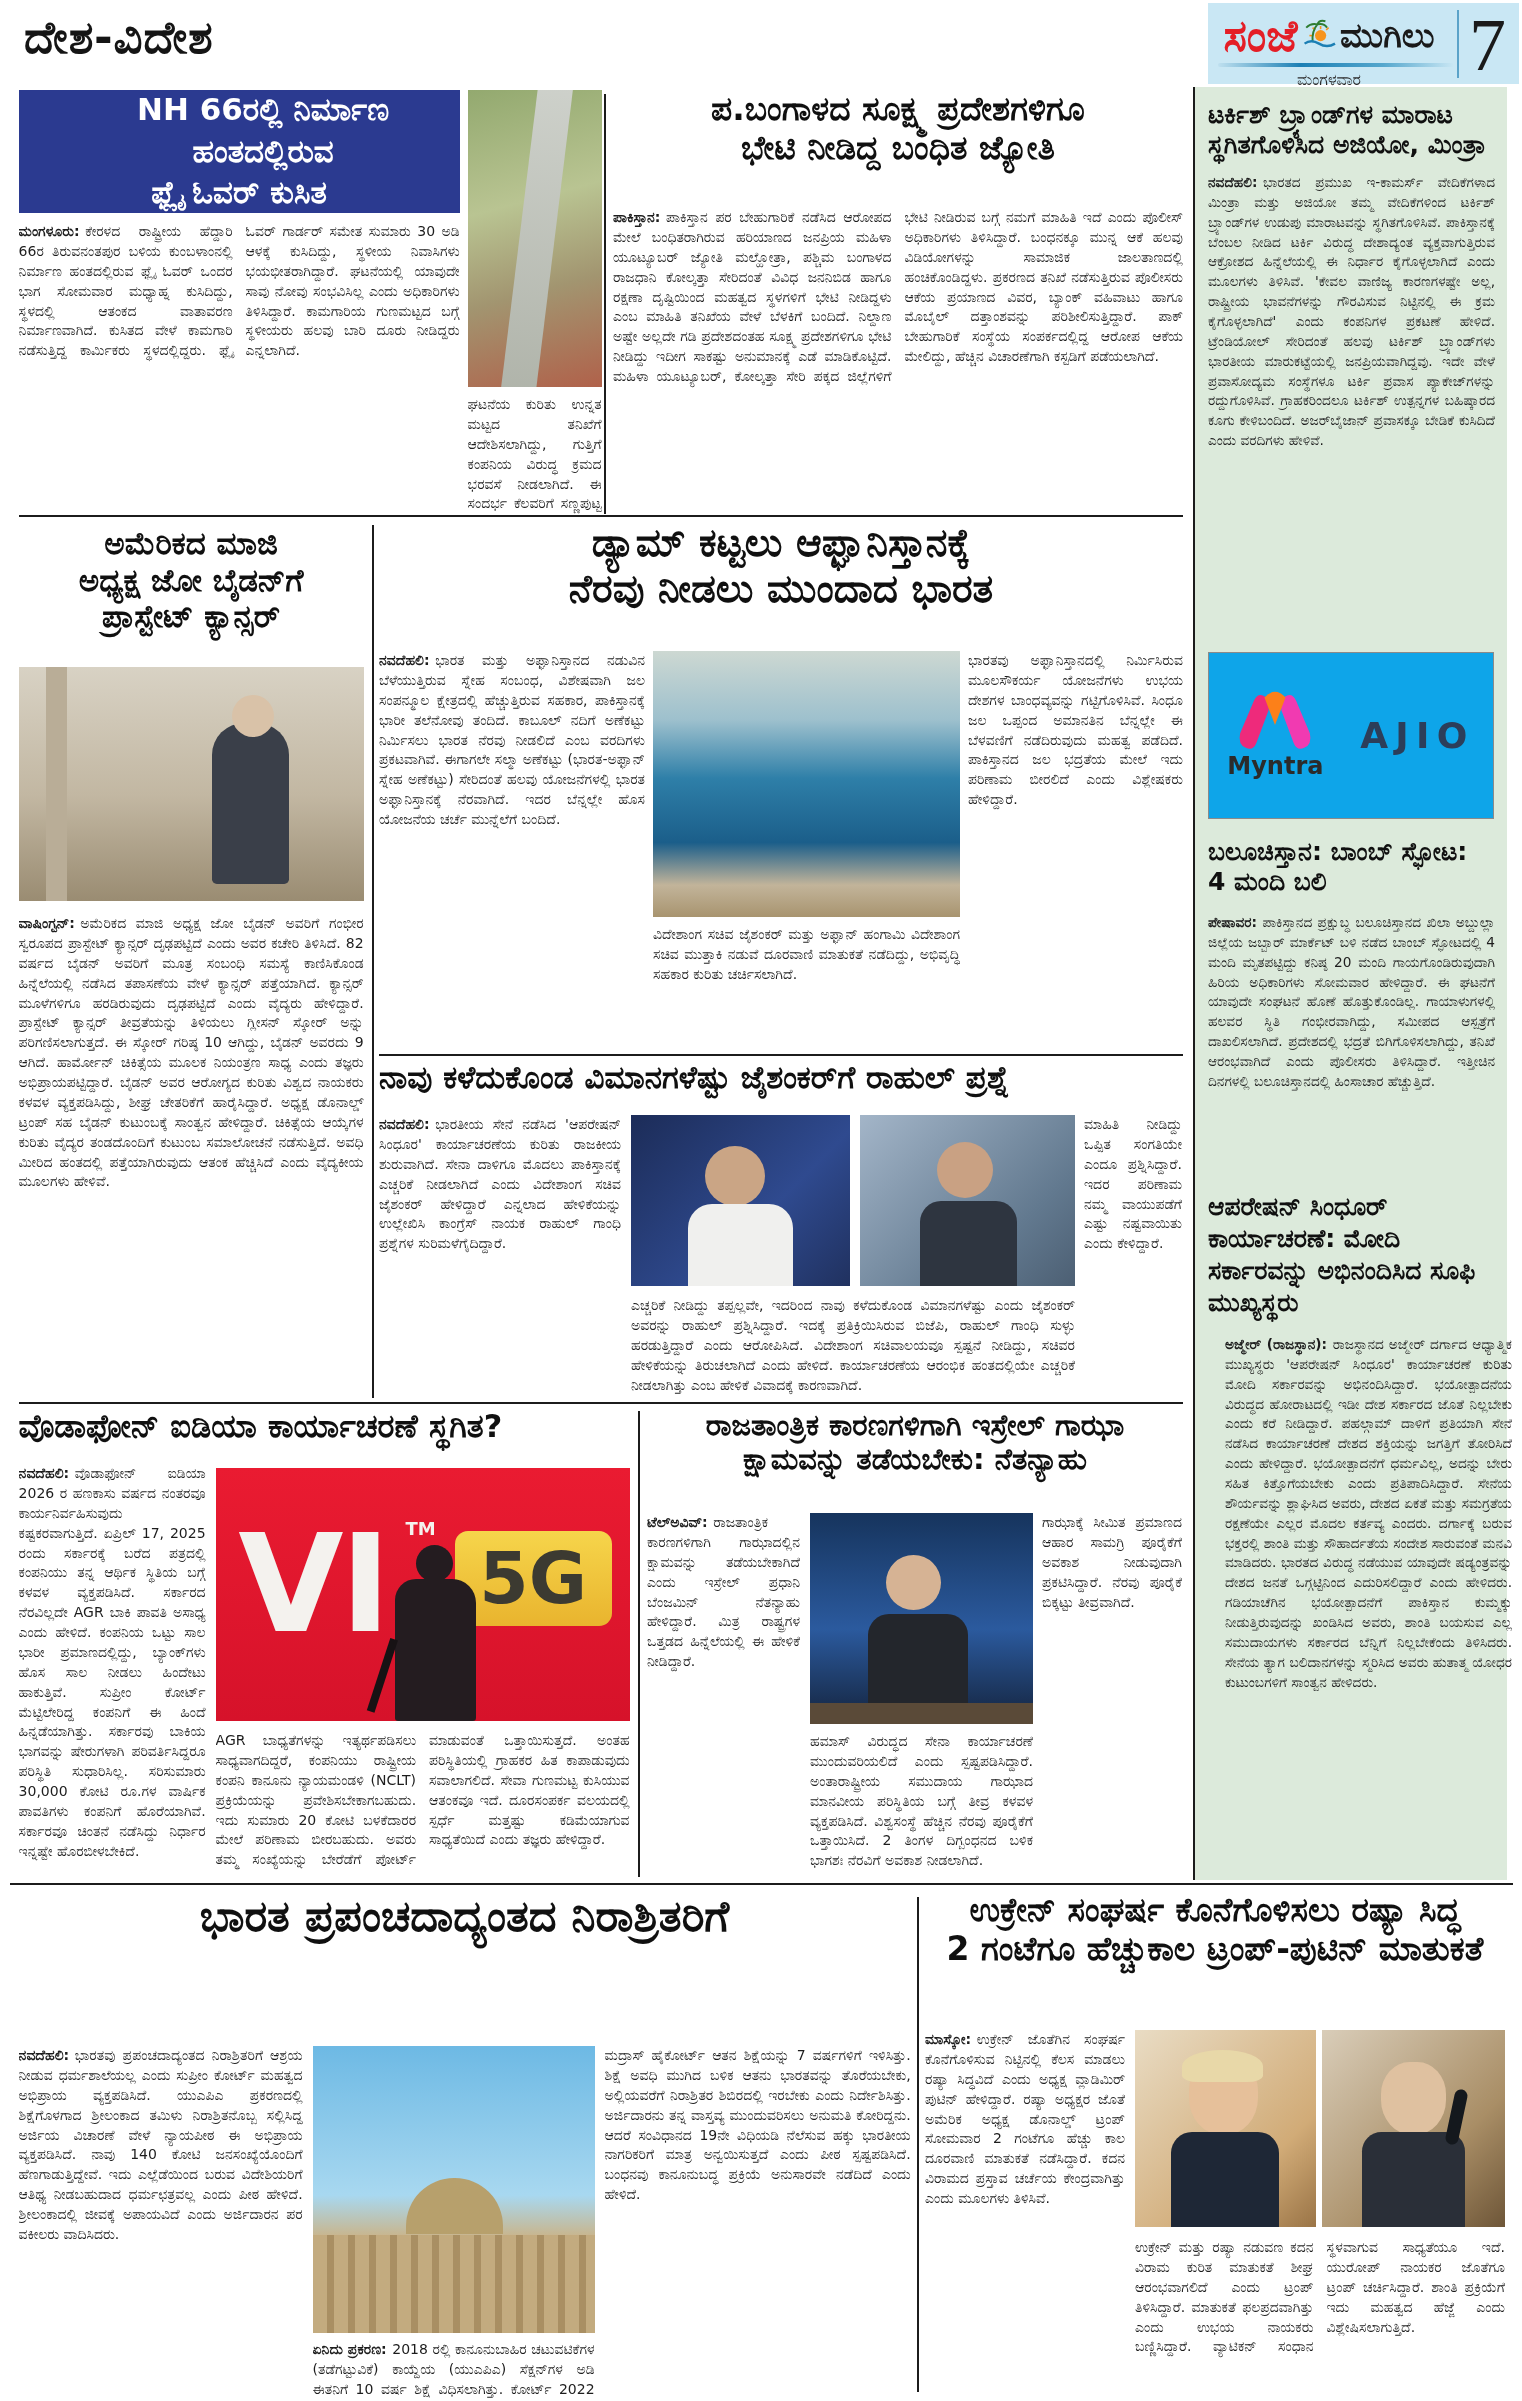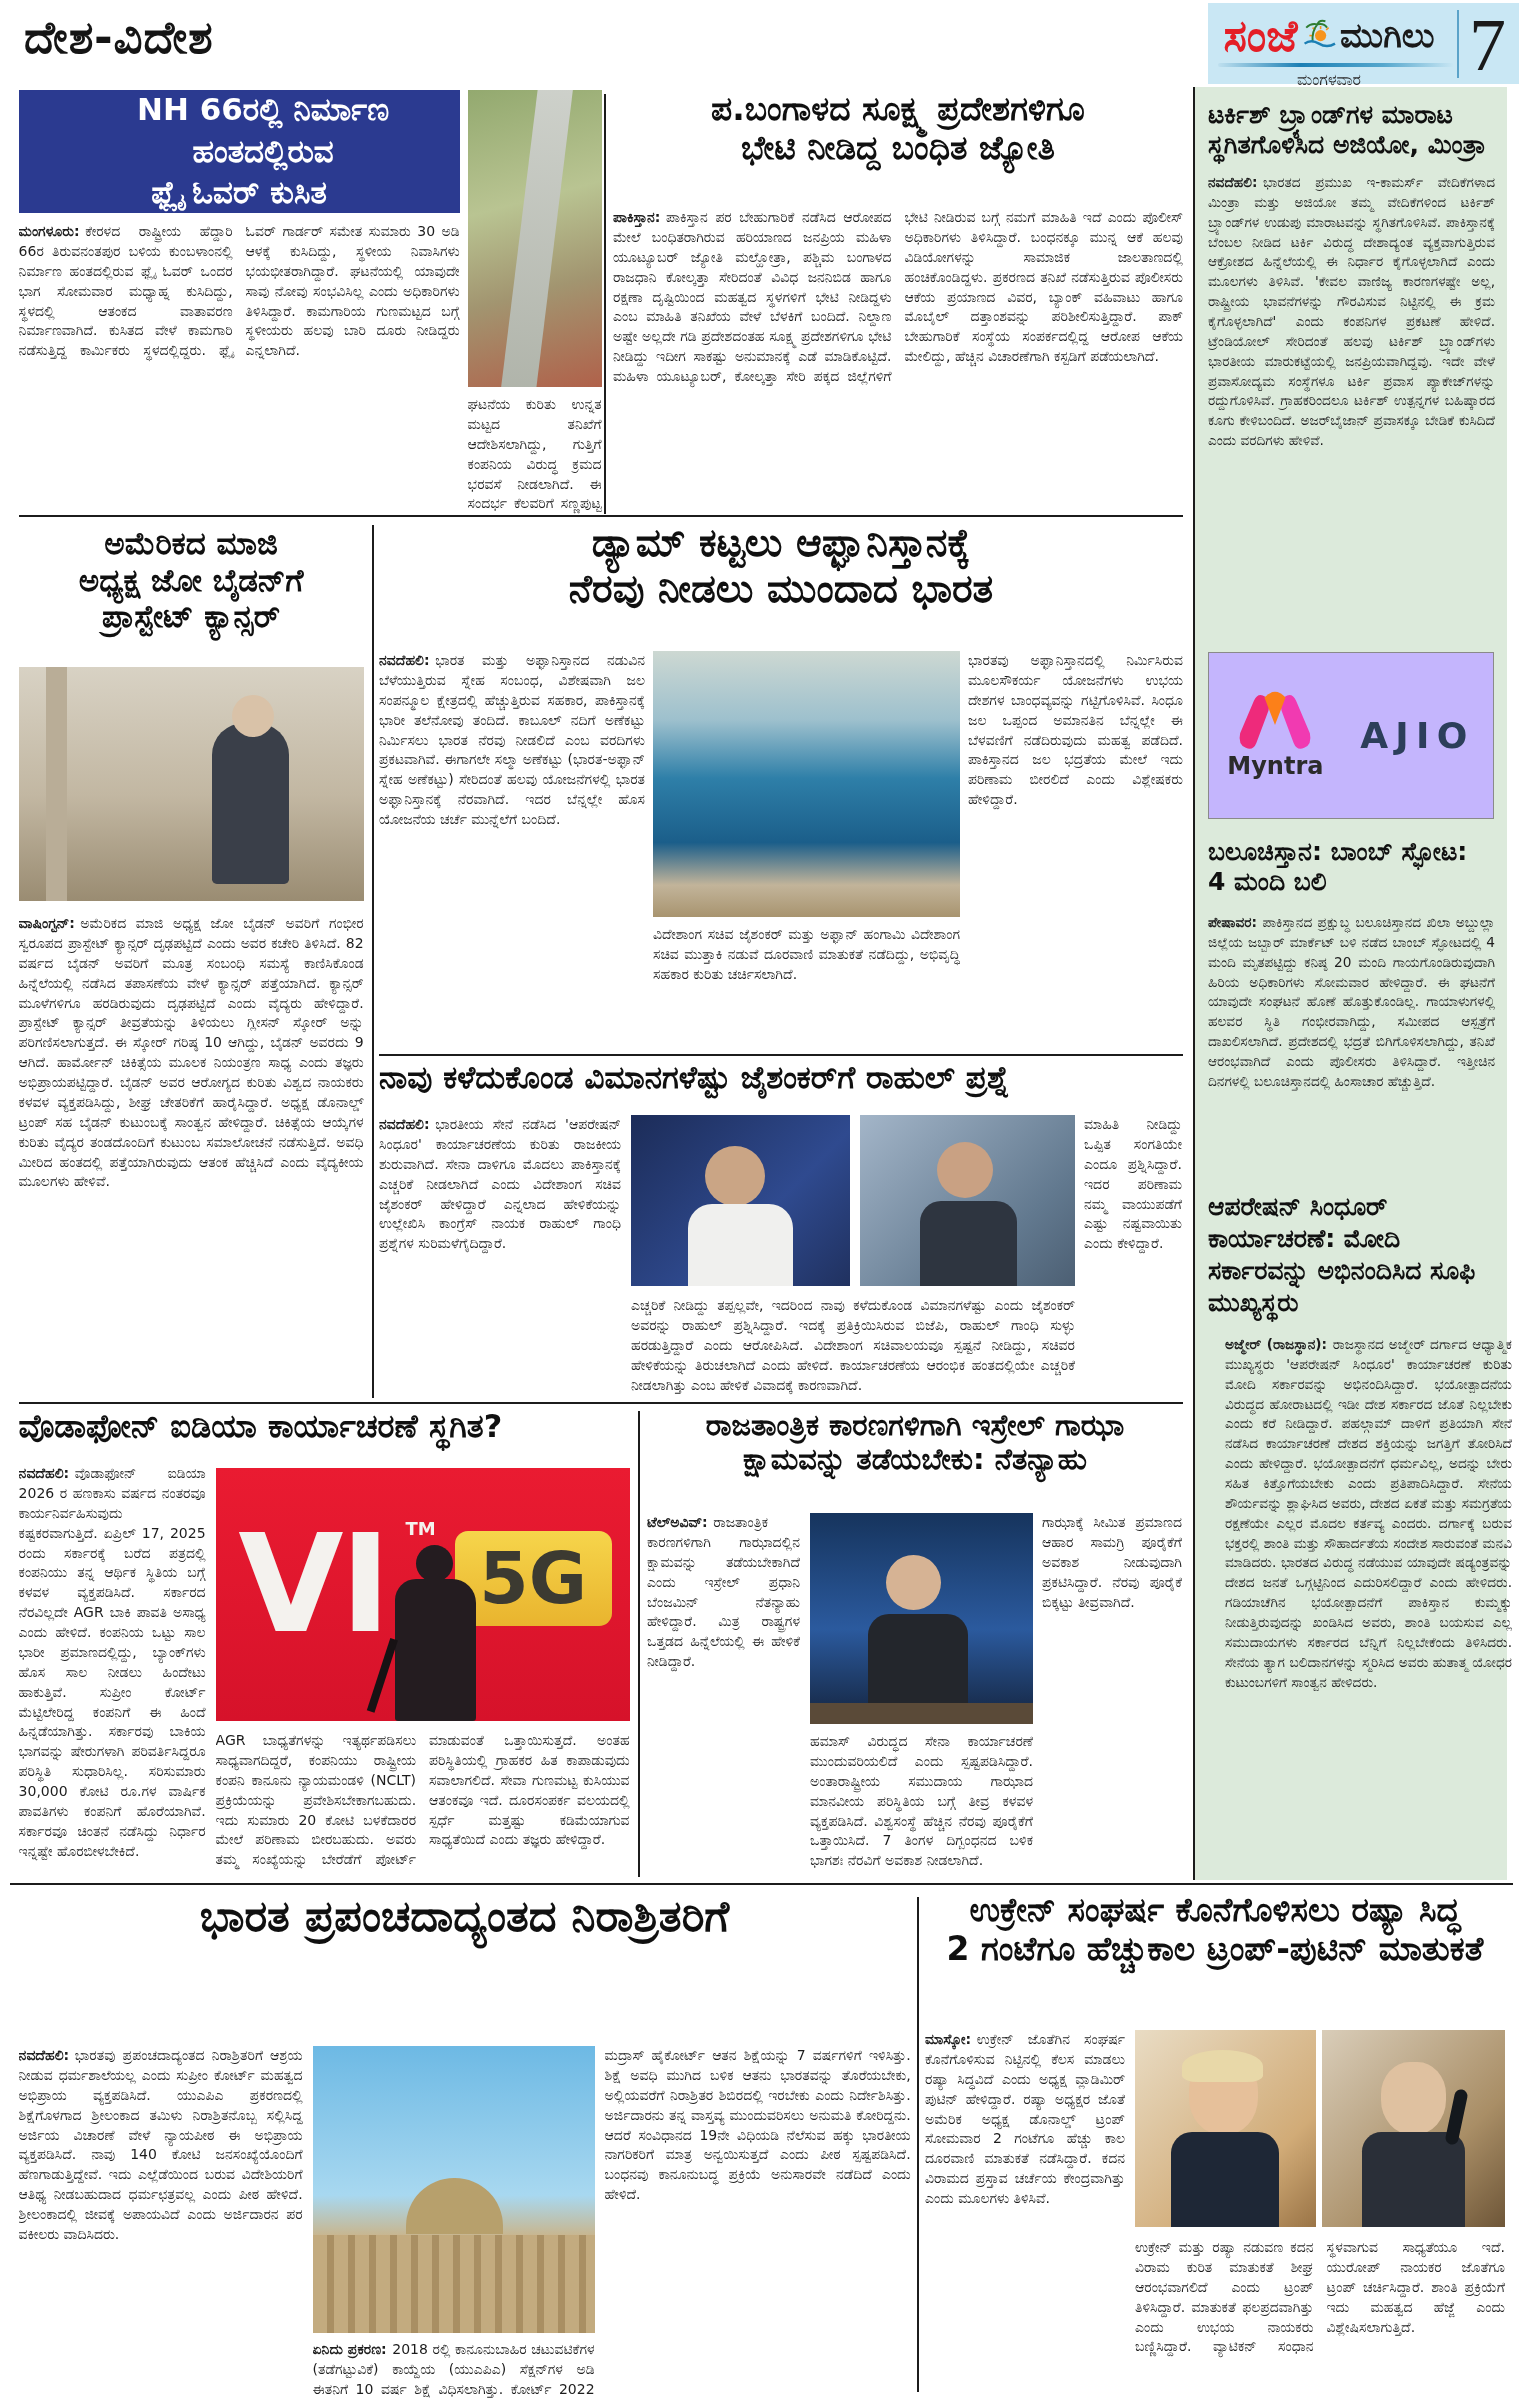--- a/index.html
+++ b/index.html
@@ -20,21 +20,21 @@
   .navy-box{background:#2b3a90;color:#fff;display:flex;flex-direction:column;justify-content:center;text-align:center;}
   .navy-box .l1{font-size:31px;font-weight:bold;line-height:1.35;padding-left:48px;}
   .navy-box .l2{font-size:31px;font-weight:bold;line-height:1.35;}
   .body-txt{font-size:14px;line-height:1.42;text-align:justify;overflow:hidden;color:#1d1d1d;}
   .cols2{column-count:2;column-gap:13px;}
   .dl{font-weight:bold;margin-right:5.6px;}
   .lead-bold{font-weight:bold;margin-right:5.6px;}
   .photo{overflow:hidden;position:absolute;}
   .green-rail{background:#dceadb;border-left:2.4px solid #1c1c1c;}
   .rail-txt{font-size:13.7px;line-height:1.45;text-align:justify;overflow:hidden;color:#1d1d1d;}
-  .logo-box{background:#c4b5fd;border:1.6px solid #8a8a8a;display:flex;align-items:center;justify-content:space-around;}
+  .logo-box{background:#0ea5e9;border:1.6px solid #8a8a8a;display:flex;align-items:center;justify-content:space-around;}
   .myntra-wrap{display:flex;flex-direction:column;align-items:center;}
   .myntra-label{font-size:24px;font-weight:bold;color:#2b2b2b;margin-top:1.6px;}
   .ajio-label{font-size:36px;font-weight:bold;color:#2c3e5a;letter-spacing:7.3px;}
   .vi-photo{background:linear-gradient(180deg,#ea1b31 0%,#d6122a 100%);}
   .vi-letters{position:absolute;left:22.6px;top:48px;color:#f4f2ee;font-size:136px;font-weight:bold;letter-spacing:-3.2px;line-height:1;}
   .vi-tm{position:absolute;left:190px;top:50px;color:#f4f2ee;font-size:18px;font-weight:bold;}
   .badge-5g{position:absolute;right:18px;top:63px;width:157px;height:95px;border-radius:13px;
             background:linear-gradient(180deg,#f6d54b,#e9b42e);display:flex;align-items:center;justify-content:center;}
   .badge-5g span{font-size:71px;font-weight:800;color:#3c3a31;}
   .sil-head{position:absolute;left:200px;top:77px;width:37px;height:37px;border-radius:50%;background:#241c20;}
@@ -218,21 +218,21 @@
     </div>
     <div class="abs body-txt" style="left:0;top:105px;width:153px;height:368px;">
       <span class="dl">ಟೆಲ್ಅವಿವ್:</span><span>ರಾಜತಾಂತ್ರಿಕ ಕಾರಣಗಳಿಗಾಗಿ ಗಾಝಾದಲ್ಲಿನ ಕ್ಷಾಮವನ್ನು ತಡೆಯಬೇಕಾಗಿದೆ ಎಂದು ಇಸ್ರೇಲ್ ಪ್ರಧಾನಿ ಬೆಂಜಮಿನ್ ನೆತನ್ಯಾಹು ಹೇಳಿದ್ದಾರೆ. ಮಿತ್ರ ರಾಷ್ಟ್ರಗಳ ಒತ್ತಡದ ಹಿನ್ನೆಲೆಯಲ್ಲಿ ಈ ಹೇಳಿಕೆ ನೀಡಿದ್ದಾರೆ.</span>
     </div>
     <div class="photo" style="left:163px;top:105px;width:223px;height:211px;background:linear-gradient(180deg,#16345d 0%,#2b5a9e 55%,#14233c 100%);">
       <div style="position:absolute;left:34%;top:20%;width:55px;height:55px;border-radius:50%;background:#d6b394;"></div>
       <div style="position:absolute;left:26%;top:48%;width:100px;height:97px;border-radius:21px 21px 0 0;background:#23262c;"></div>
       <div style="position:absolute;left:0;bottom:0;width:100%;height:21px;background:#5a4a38;"></div>
     </div>
     <div class="abs body-txt" style="left:395px;top:105px;width:140px;height:368px;">ಗಾಝಾಕ್ಕೆ ಸೀಮಿತ ಪ್ರಮಾಣದ ಆಹಾರ ಸಾಮಗ್ರಿ ಪೂರೈಕೆಗೆ ಅವಕಾಶ ನೀಡುವುದಾಗಿ ಪ್ರಕಟಿಸಿದ್ದಾರೆ. ನೆರವು ಪೂರೈಕೆ ಬಿಕ್ಕಟ್ಟು ತೀವ್ರವಾಗಿದೆ.</div>
-    <div class="abs body-txt" style="left:163px;top:324px;width:223px;height:148px;">ಹಮಾಸ್ ವಿರುದ್ಧದ ಸೇನಾ ಕಾರ್ಯಾಚರಣೆ ಮುಂದುವರಿಯಲಿದೆ ಎಂದು ಸ್ಪಷ್ಟಪಡಿಸಿದ್ದಾರೆ. ಅಂತಾರಾಷ್ಟ್ರೀಯ ಸಮುದಾಯ ಗಾಝಾದ ಮಾನವೀಯ ಪರಿಸ್ಥಿತಿಯ ಬಗ್ಗೆ ತೀವ್ರ ಕಳವಳ ವ್ಯಕ್ತಪಡಿಸಿದೆ. ವಿಶ್ವಸಂಸ್ಥೆ ಹೆಚ್ಚಿನ ನೆರವು ಪೂರೈಕೆಗೆ ಒತ್ತಾಯಿಸಿದೆ. 7 ತಿಂಗಳ ದಿಗ್ಬಂಧನದ ಬಳಿಕ ಭಾಗಶಃ ನೆರವಿಗೆ ಅವಕಾಶ ನೀಡಲಾಗಿದೆ.</div>
+    <div class="abs body-txt" style="left:163px;top:324px;width:223px;height:148px;">ಹಮಾಸ್ ವಿರುದ್ಧದ ಸೇನಾ ಕಾರ್ಯಾಚರಣೆ ಮುಂದುವರಿಯಲಿದೆ ಎಂದು ಸ್ಪಷ್ಟಪಡಿಸಿದ್ದಾರೆ. ಅಂತಾರಾಷ್ಟ್ರೀಯ ಸಮುದಾಯ ಗಾಝಾದ ಮಾನವೀಯ ಪರಿಸ್ಥಿತಿಯ ಬಗ್ಗೆ ತೀವ್ರ ಕಳವಳ ವ್ಯಕ್ತಪಡಿಸಿದೆ. ವಿಶ್ವಸಂಸ್ಥೆ ಹೆಚ್ಚಿನ ನೆರವು ಪೂರೈಕೆಗೆ ಒತ್ತಾಯಿಸಿದೆ. 2 ತಿಂಗಳ ದಿಗ್ಬಂಧನದ ಬಳಿಕ ಭಾಗಶಃ ನೆರವಿಗೆ ಅವಕಾಶ ನೀಡಲಾಗಿದೆ.</div>
   </div>
 
   <div class="rule" style="left:9.7px;top:1883px;width:1503px;height:2.4px;"></div>
 
   <div class="abs" style="left:18.6px;top:1891px;width:892px;height:507px;">
     <div class="hl hl-center" style="font-size:43px;">
       <div>ಭಾರತ ಪ್ರಪಂಚದಾದ್ಯಂತದ ನಿರಾಶ್ರಿತರಿಗೆ</div>
     </div>
     <div class="abs body-txt" style="left:0;top:155px;width:284px;height: 352px;">
       <span class="dl">ನವದೆಹಲಿ:</span><span>ಭಾರತವು ಪ್ರಪಂಚದಾದ್ಯಂತದ ನಿರಾಶ್ರಿತರಿಗೆ ಆಶ್ರಯ ನೀಡುವ ಧರ್ಮಶಾಲೆಯಲ್ಲ ಎಂದು ಸುಪ್ರೀಂ ಕೋರ್ಟ್ ಮಹತ್ವದ ಅಭಿಪ್ರಾಯ ವ್ಯಕ್ತಪಡಿಸಿದೆ. ಯುಎಪಿಎ ಪ್ರಕರಣದಲ್ಲಿ ಶಿಕ್ಷೆಗೊಳಗಾದ ಶ್ರೀಲಂಕಾದ ತಮಿಳು ನಿರಾಶ್ರಿತನೊಬ್ಬ ಸಲ್ಲಿಸಿದ್ದ ಅರ್ಜಿಯ ವಿಚಾರಣೆ ವೇಳೆ ನ್ಯಾಯಪೀಠ ಈ ಅಭಿಪ್ರಾಯ ವ್ಯಕ್ತಪಡಿಸಿದೆ. ನಾವು 140 ಕೋಟಿ ಜನಸಂಖ್ಯೆಯೊಂದಿಗೆ ಹೆಣಗಾಡುತ್ತಿದ್ದೇವೆ. ಇದು ಎಲ್ಲೆಡೆಯಿಂದ ಬರುವ ವಿದೇಶಿಯರಿಗೆ ಆತಿಥ್ಯ ನೀಡಬಹುದಾದ ಧರ್ಮಛತ್ರವಲ್ಲ ಎಂದು ಪೀಠ ಹೇಳಿದೆ. ಶ್ರೀಲಂಕಾದಲ್ಲಿ ಜೀವಕ್ಕೆ ಅಪಾಯವಿದೆ ಎಂದು ಅರ್ಜಿದಾರನ ಪರ ವಕೀಲರು ವಾದಿಸಿದರು.</span>

